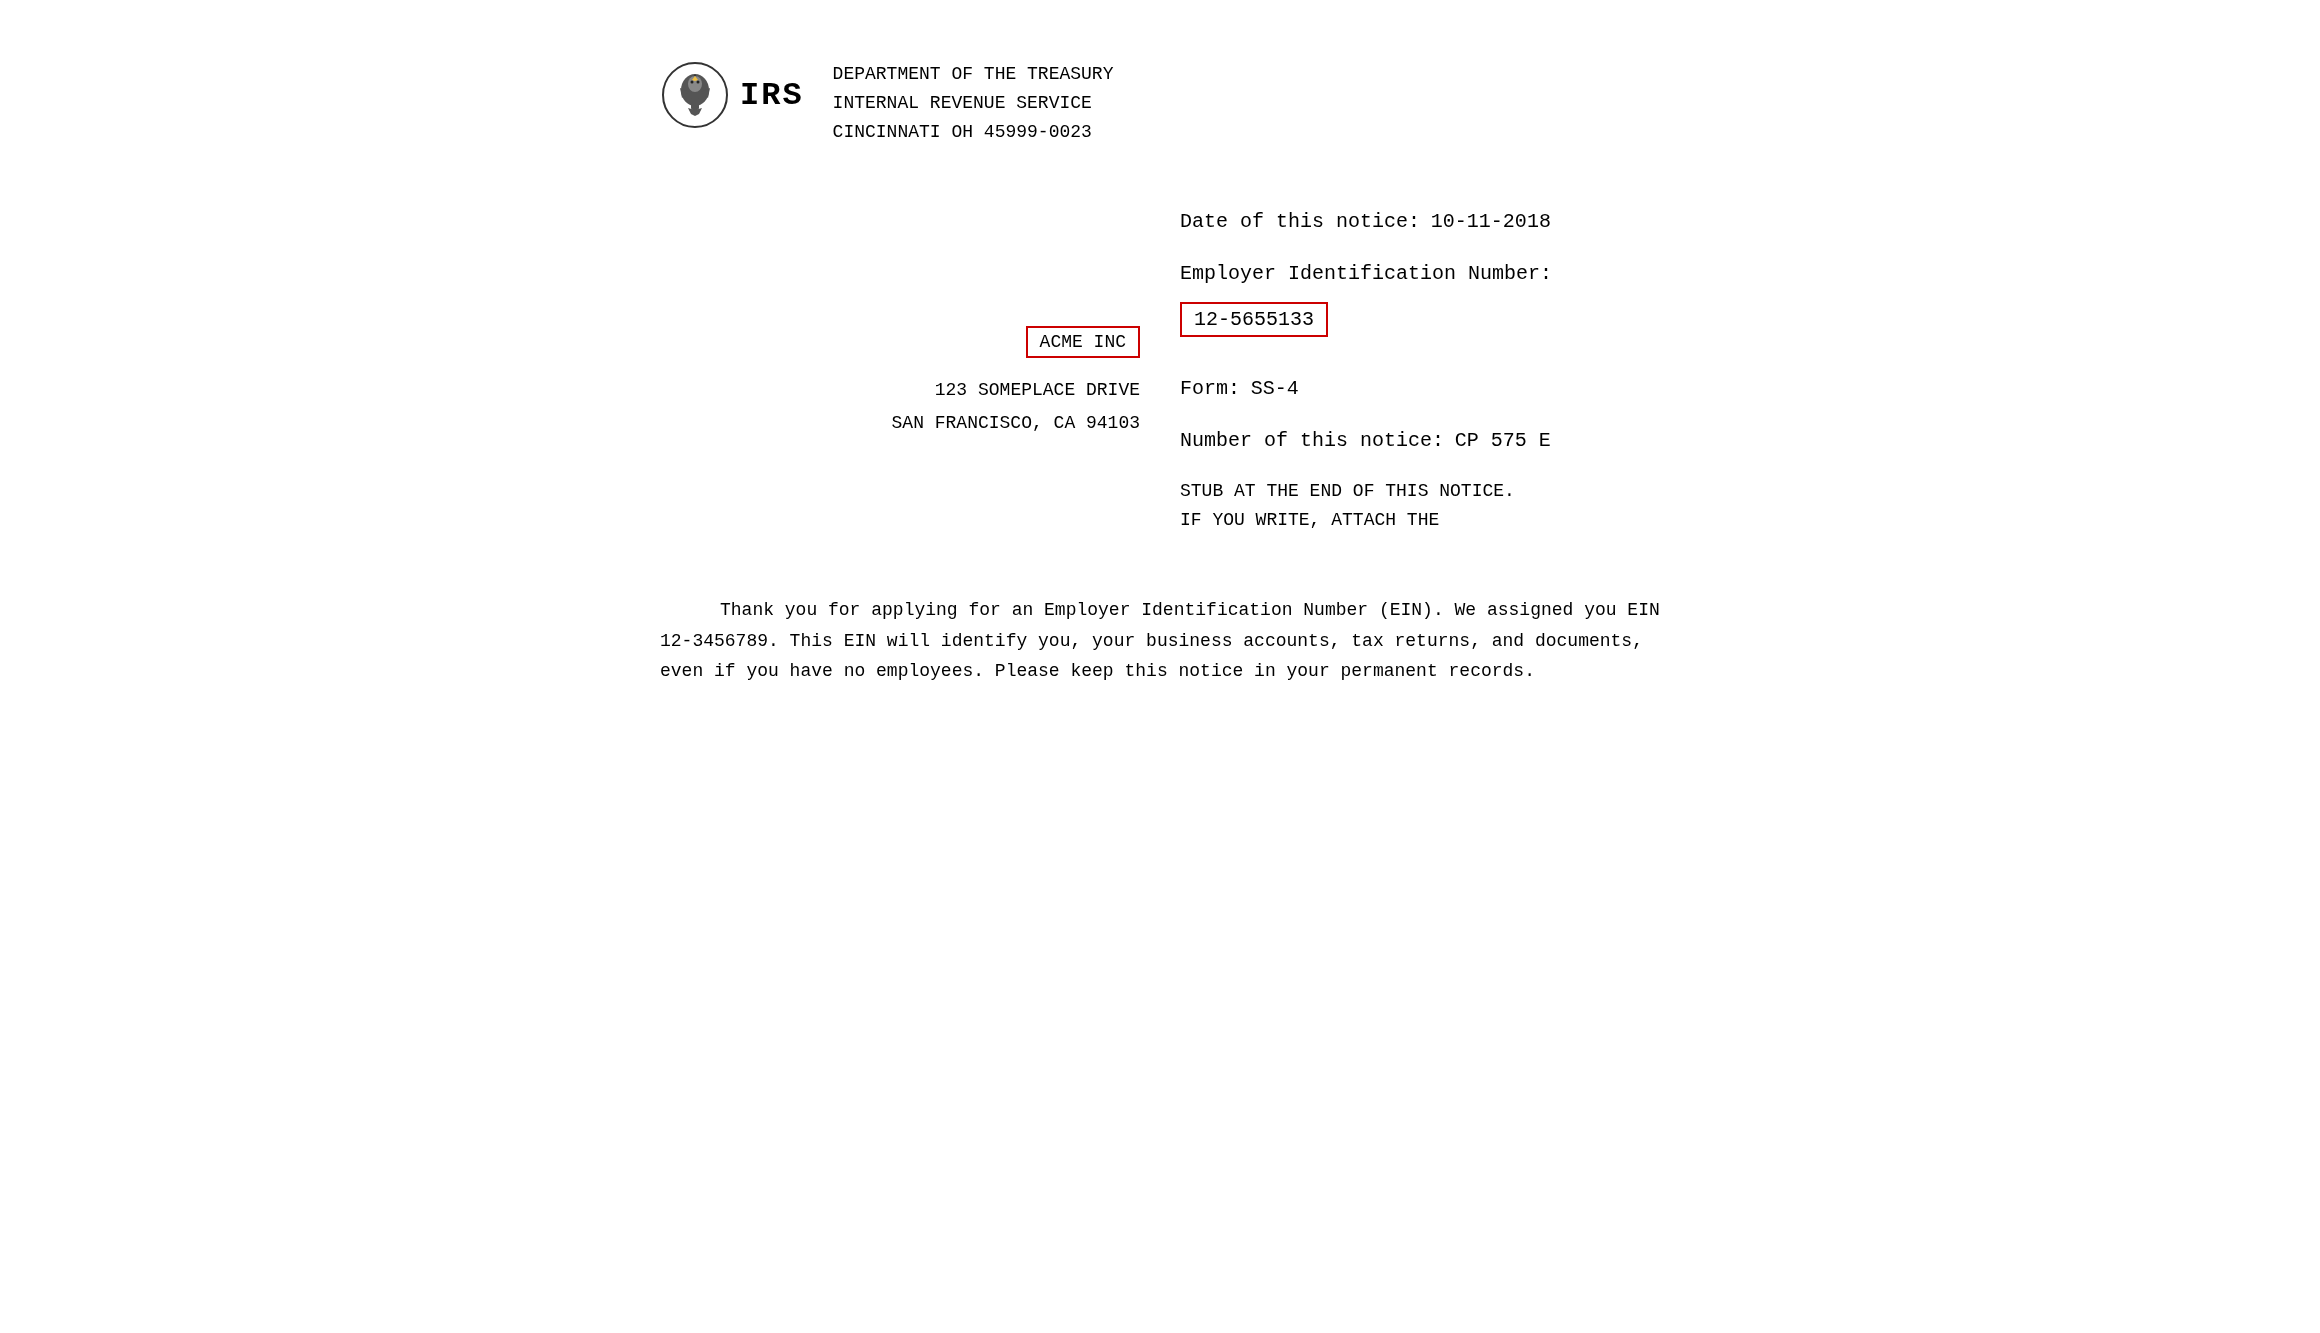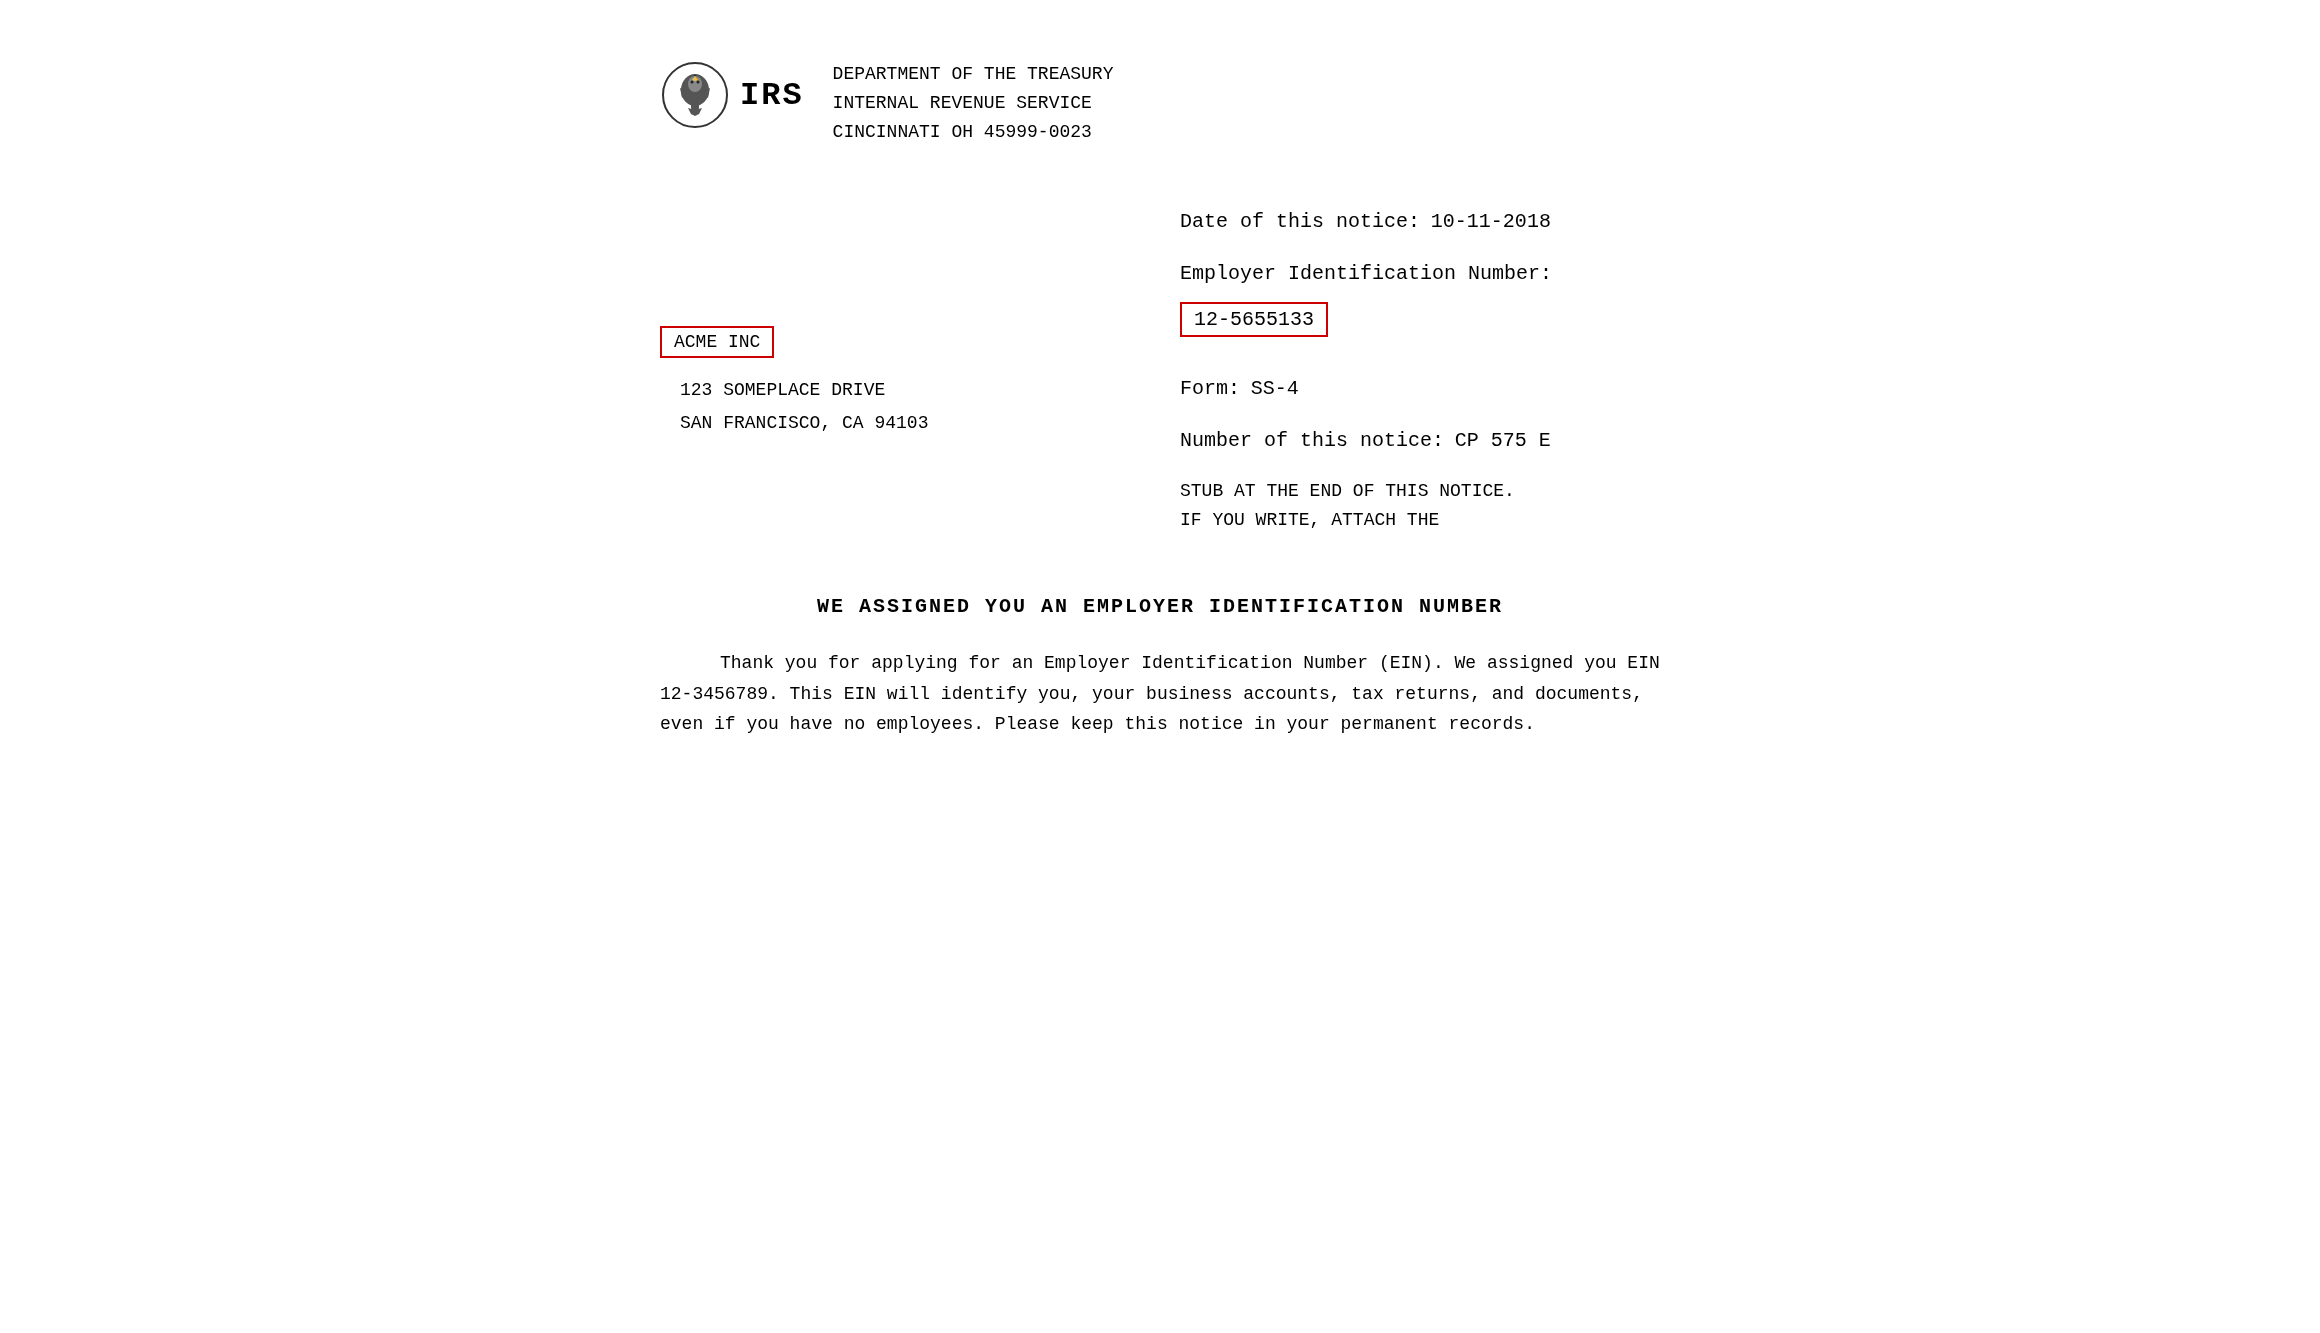--- a/index.html
+++ b/index.html
@@ -53,20 +53,21 @@
 
     .main-content {
       display: flex;
       justify-content: space-between;
       margin-bottom: 60px;
     }
 
     .left-column {
       flex: 1;
       padding-top: 120px;
+      text-align: right;
     }
 
     .right-column {
       flex: 1;
       padding-left: 40px;
     }
 
     .right-column .info-line {
       margin-bottom: 8px;
       font-size: 20px;
@@ -193,15 +194,14 @@
 
 
     <div class="notice-block">
       <div>STUB AT THE END OF THIS NOTICE.</div>
       <div>IF YOU WRITE, ATTACH THE</div>
     </div>
   </div>
 </div>
 
 <div class="body-section">
-  <div class="body-title">WE ASSIGNED YOU AN EMPLOYER IDENTIFICATION NUMBER</div>
   <p class="body-text">Thank you for applying for an Employer Identification Number (EIN).  We assigned you EIN 12-3456789.  This EIN will identify you, your business accounts, tax returns, and documents, even if you have no employees.  Please keep this notice in your permanent records.</p>
 </div>
 
 </body></html>

